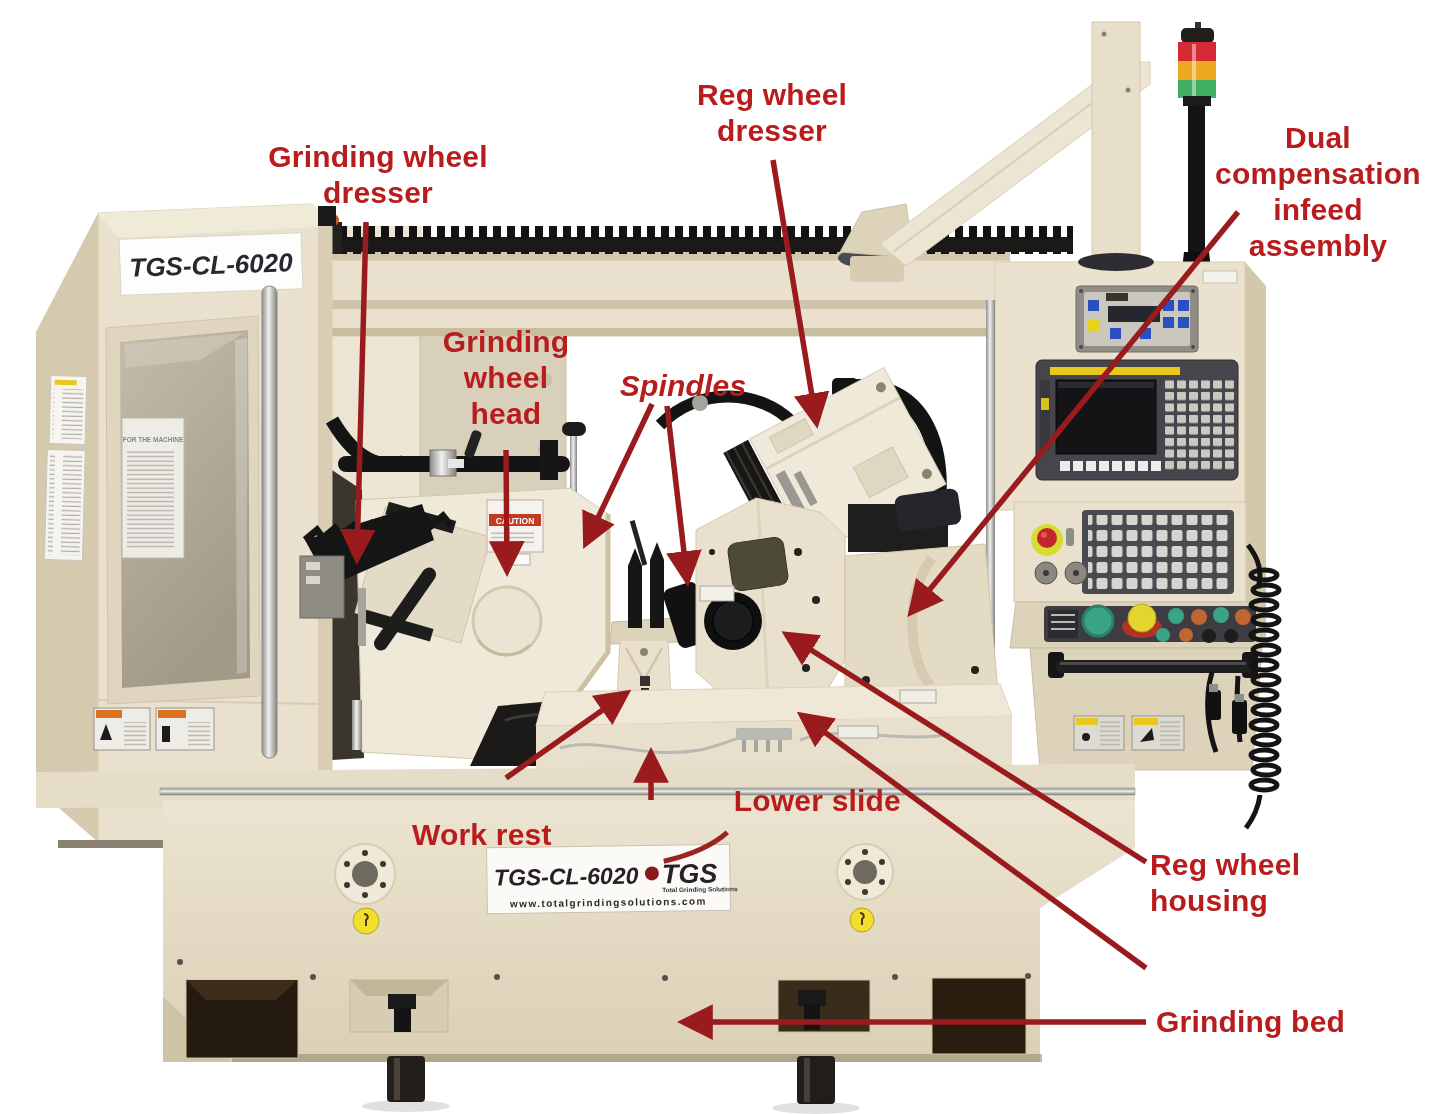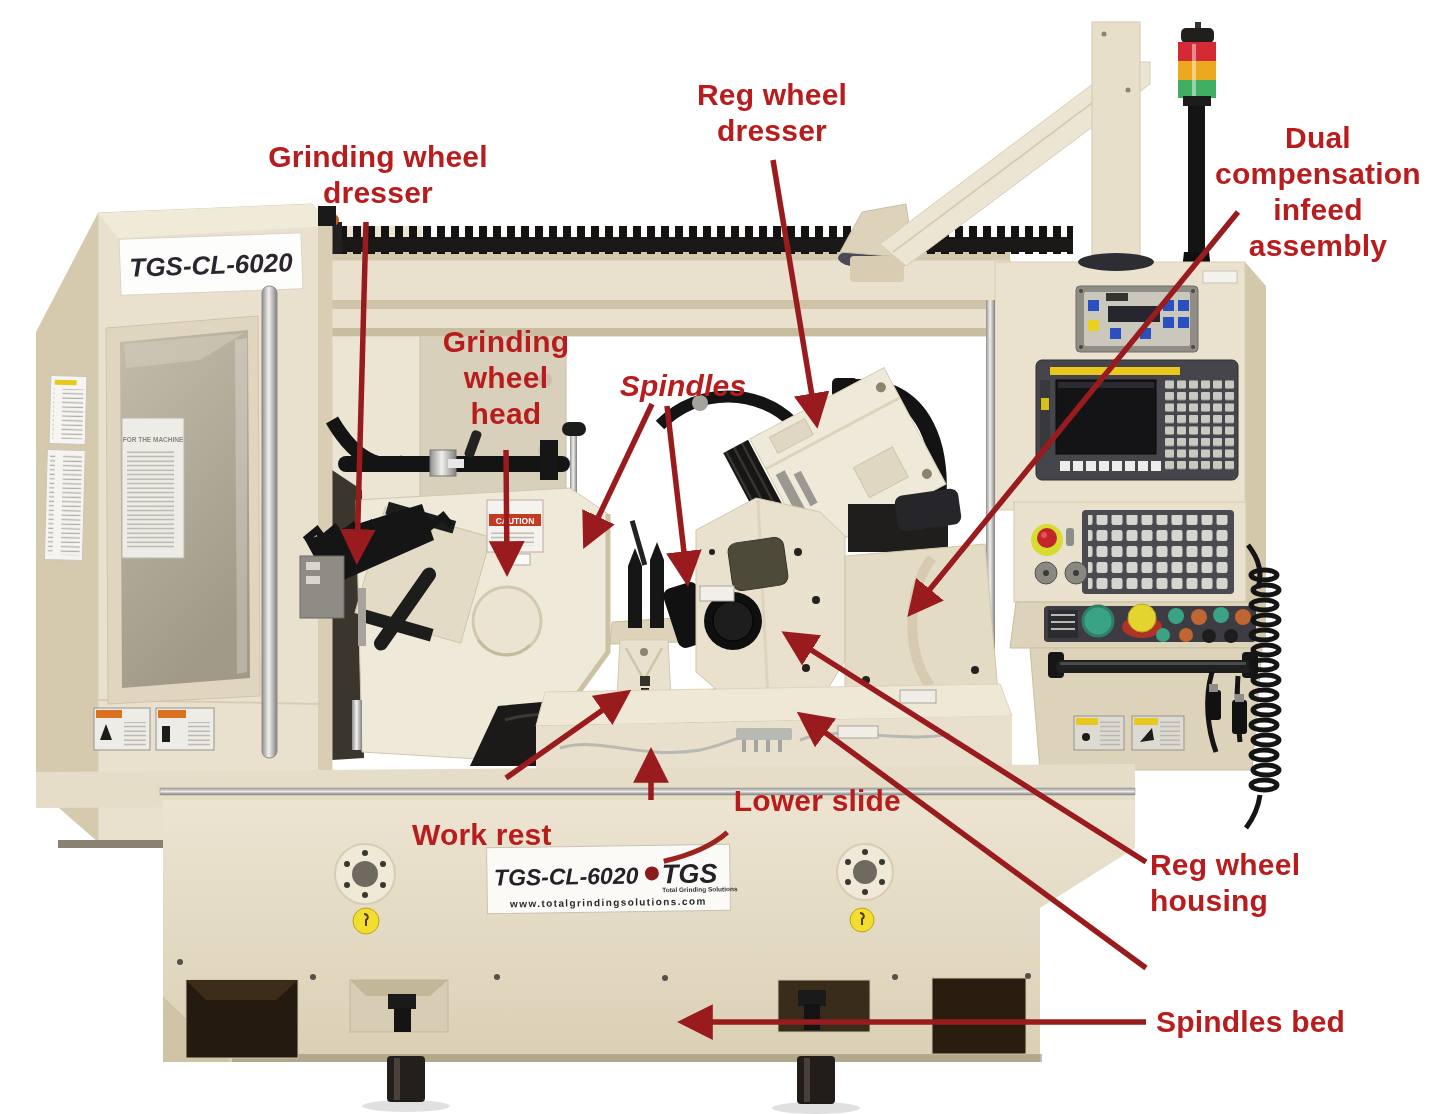--- a/index.html
+++ b/index.html
@@ -499,15 +499,15 @@
 infeed
 assembly</div>
 <div class="label" style="left:420px;top:324px;width:172px;">Grinding
 wheel
 head</div>
 <div class="label" style="left:618px;top:368px;width:130px;font-style:italic;">Spindles</div>
 <div class="label la-left" style="left:412px;top:781px;width:220px;margin-top:36px;">Work rest</div>
 <div class="label la-left" style="left:661px;top:783px;width:240px;text-align:right;">Lower slide</div>
 <div class="label la-left" style="left:1150px;top:847px;width:240px;">Reg wheel
 housing</div>
-<div class="label la-left" style="left:1156px;top:1004px;width:240px;">Spindles bed</div>
+<div class="label la-left" style="left:1156px;top:1004px;width:240px;">Grinding bed</div>
 
 </div>
 
 </body></html>

